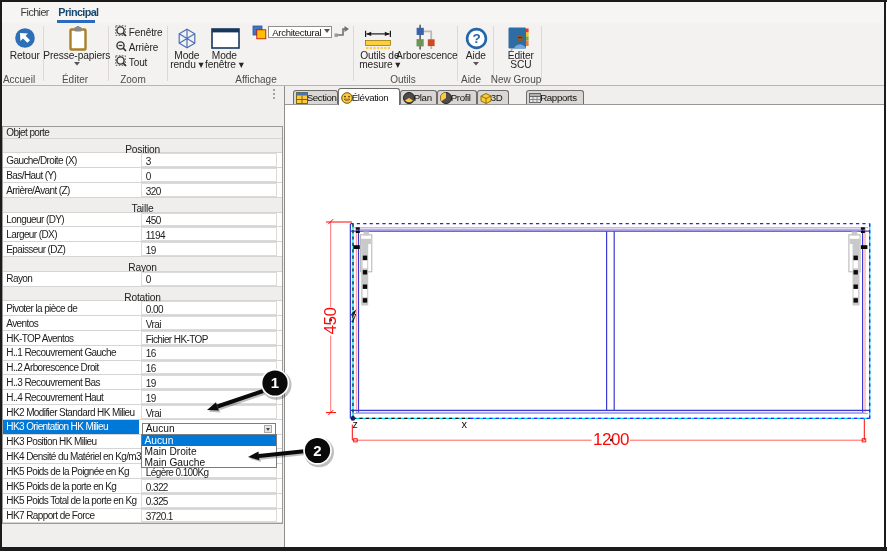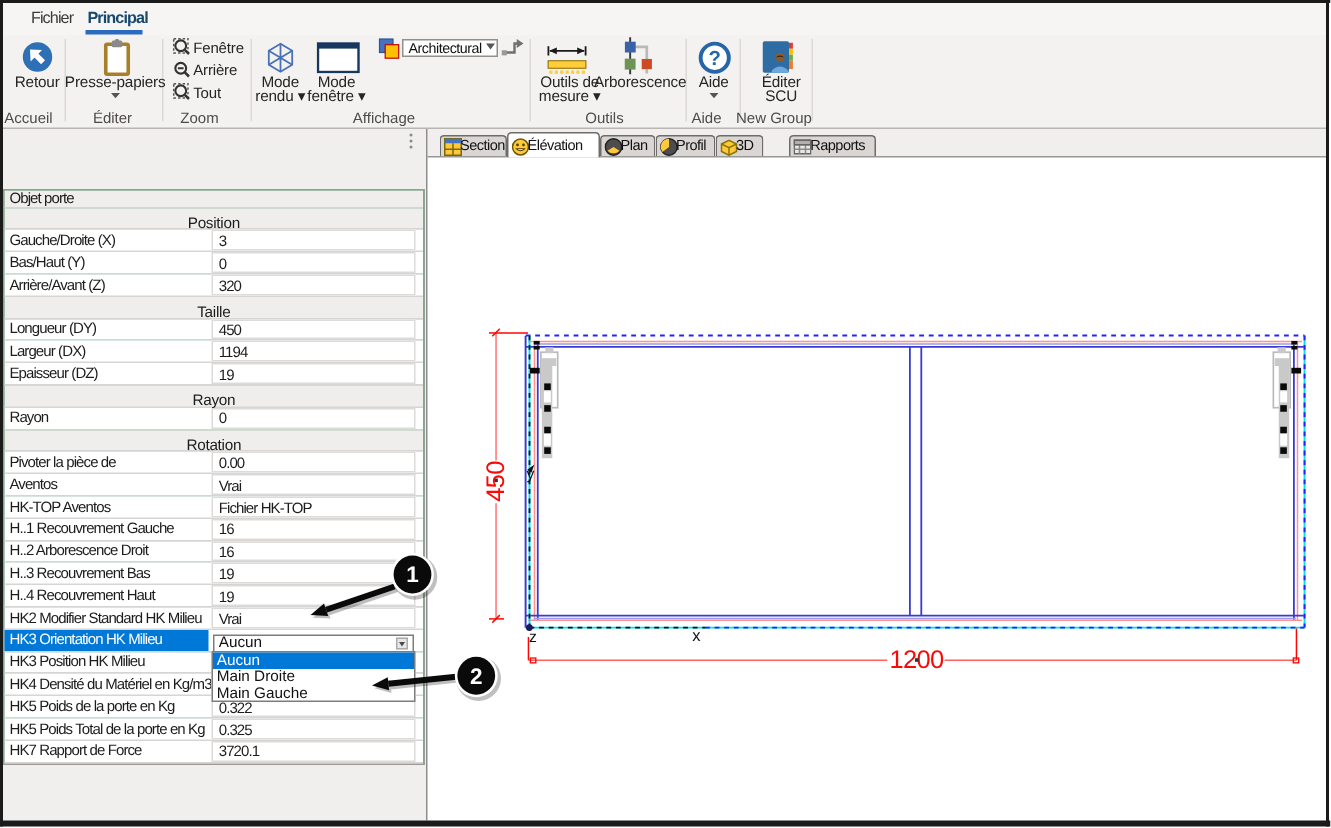--- a/index.html
+++ b/index.html
@@ -279,20 +279,26 @@
           <span style="position:absolute;right:4.6px;top:4.4px;width:0;height:0;border-left:2.6px solid transparent;border-right:2.6px solid transparent;border-top:3.4px solid #4a4a4a;"></span>
         </div>
       </div>
       <div class="trow">
         <div class="tlab">HK3 Position HK Milieu</div>
         <div class="tval"></div>
       </div>
       <div class="trow">
         <div class="tlab">HK4 Densité du Matériel en Kg/m3</div>
         <div class="tval"></div>
+      </div>
+      <div class="trow">
+        <div class="tlab">HK5 Poids de la Poignée en Kg</div>
+        <div class="tval">
+          <div class="tvtext">Légère 0.100Kg</div>
+        </div>
       </div>
       <div class="trow">
         <div class="tlab">HK5 Poids de la porte en Kg</div>
         <div class="tval">
           <div class="tvtext">0.322</div>
         </div>
       </div>
       <div class="trow">
         <div class="tlab">HK5 Poids Total de la porte en Kg</div>
         <div class="tval">

